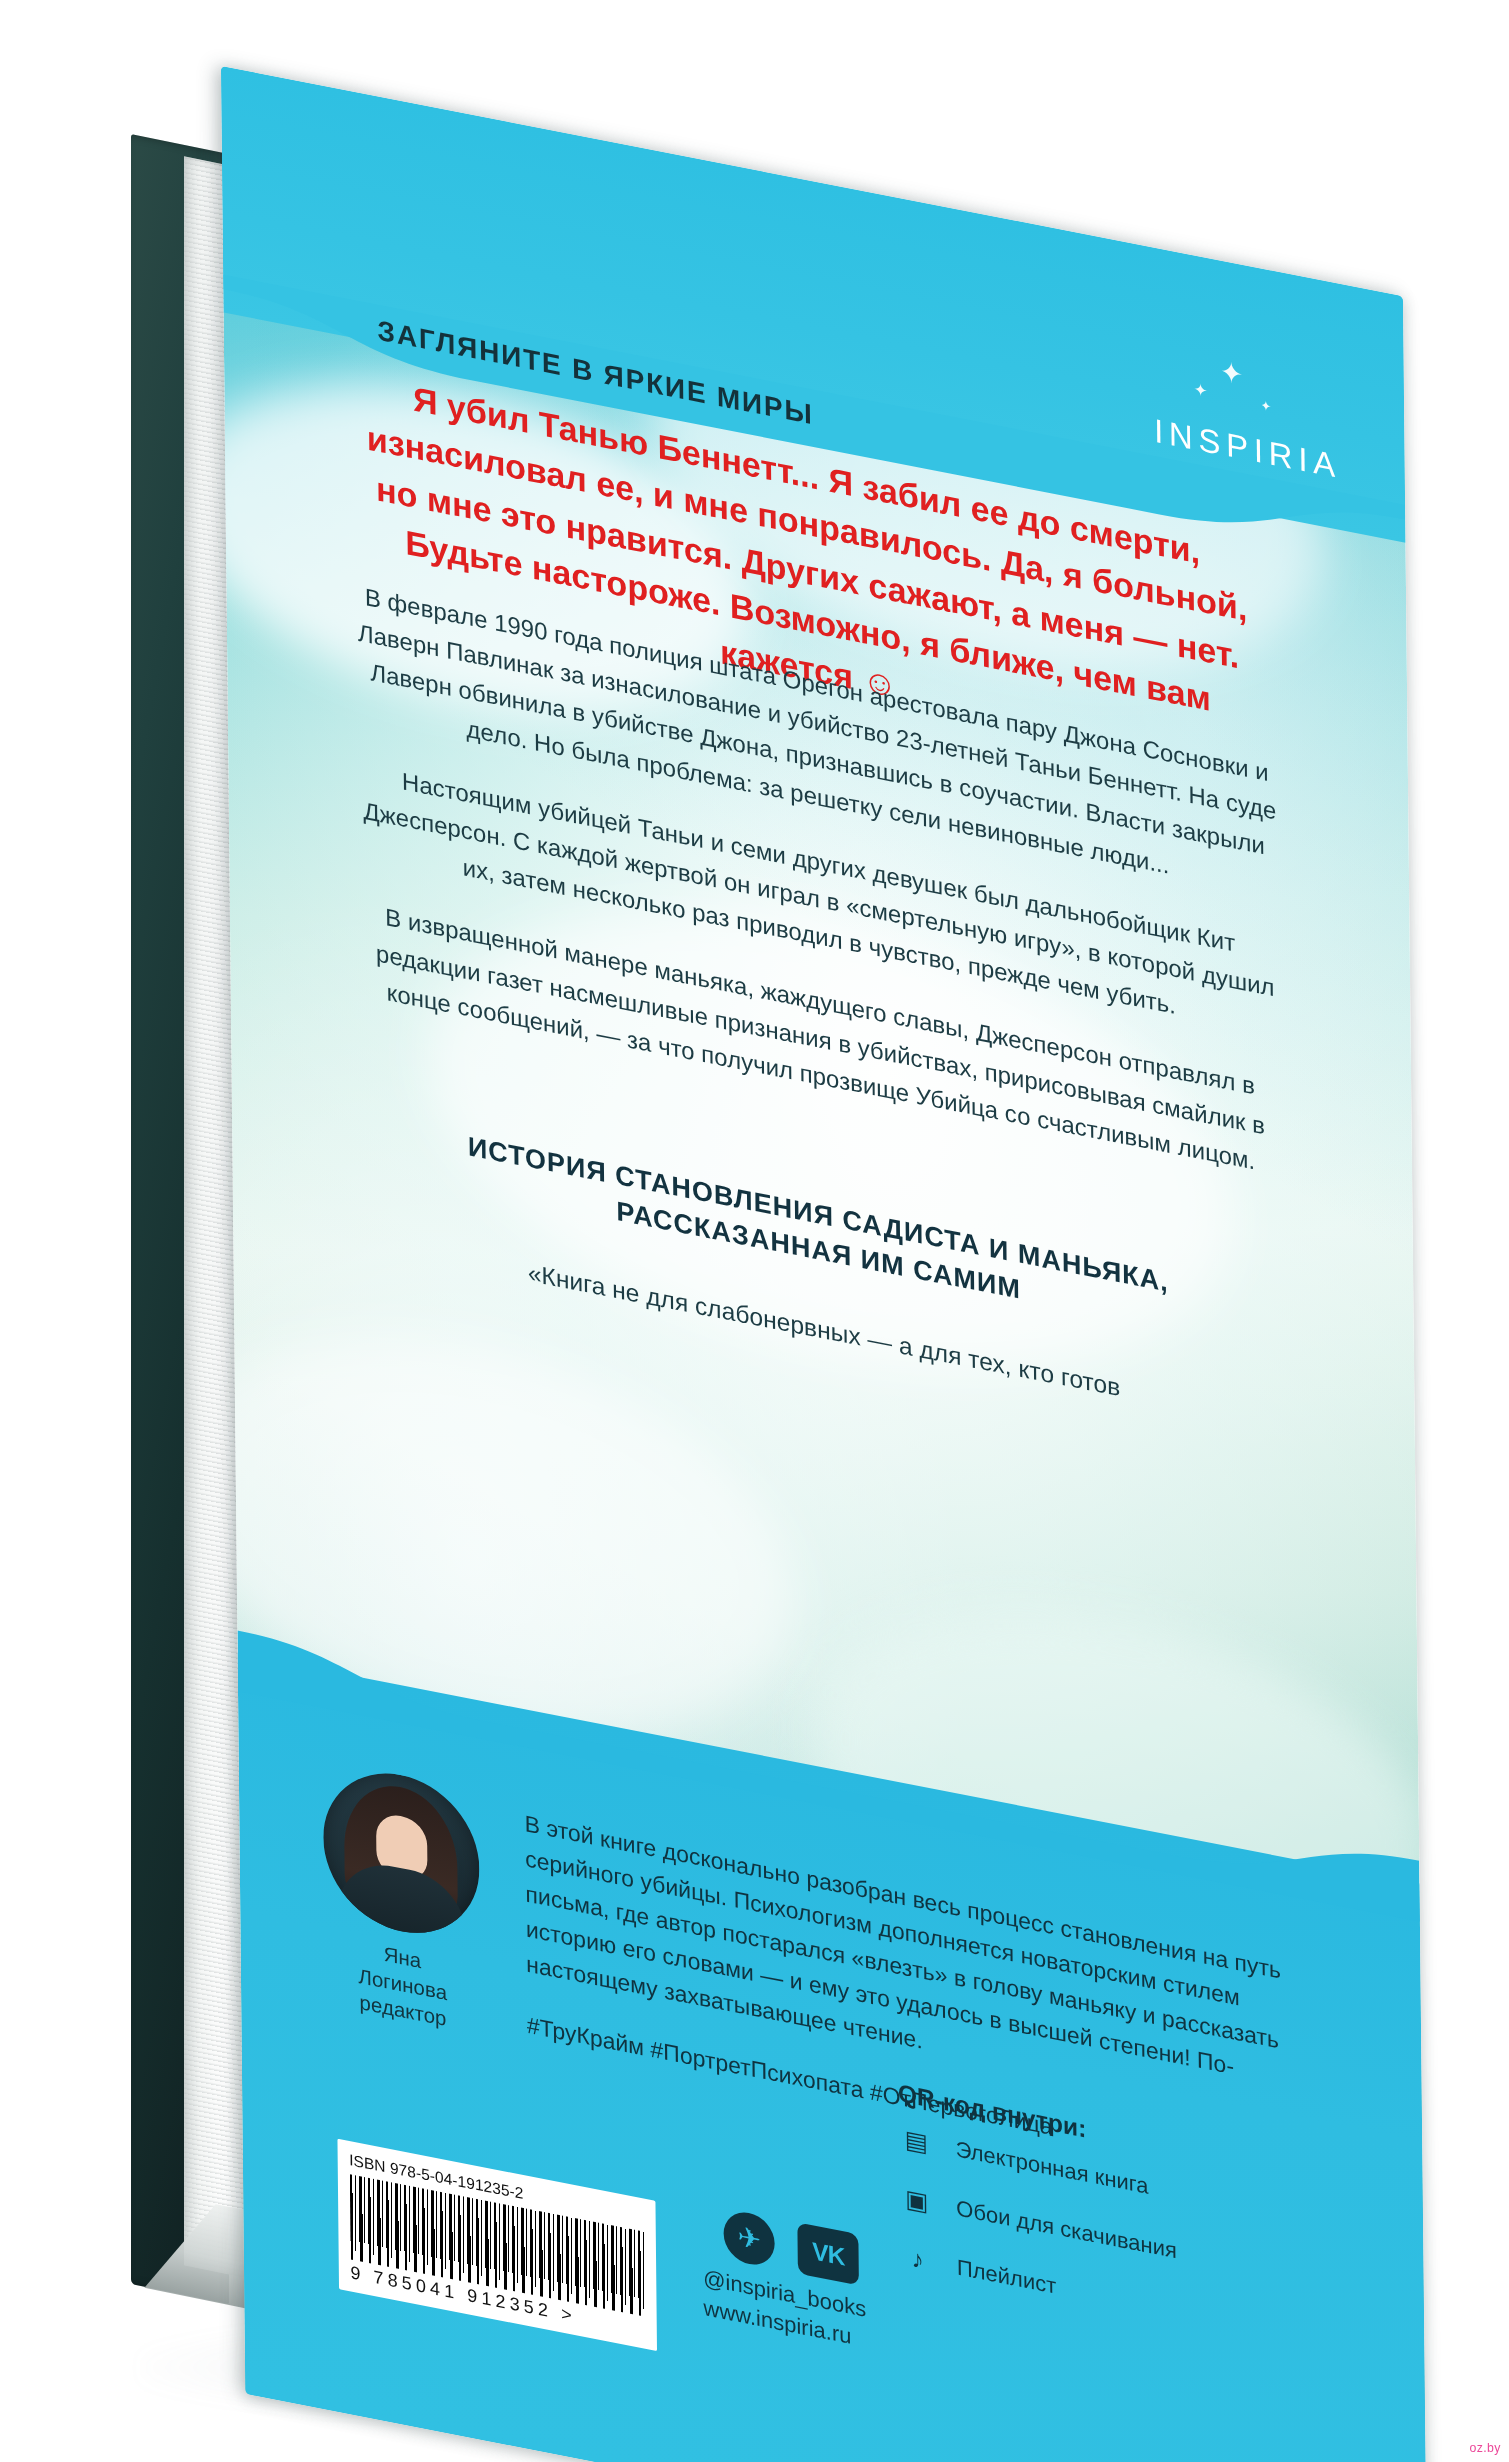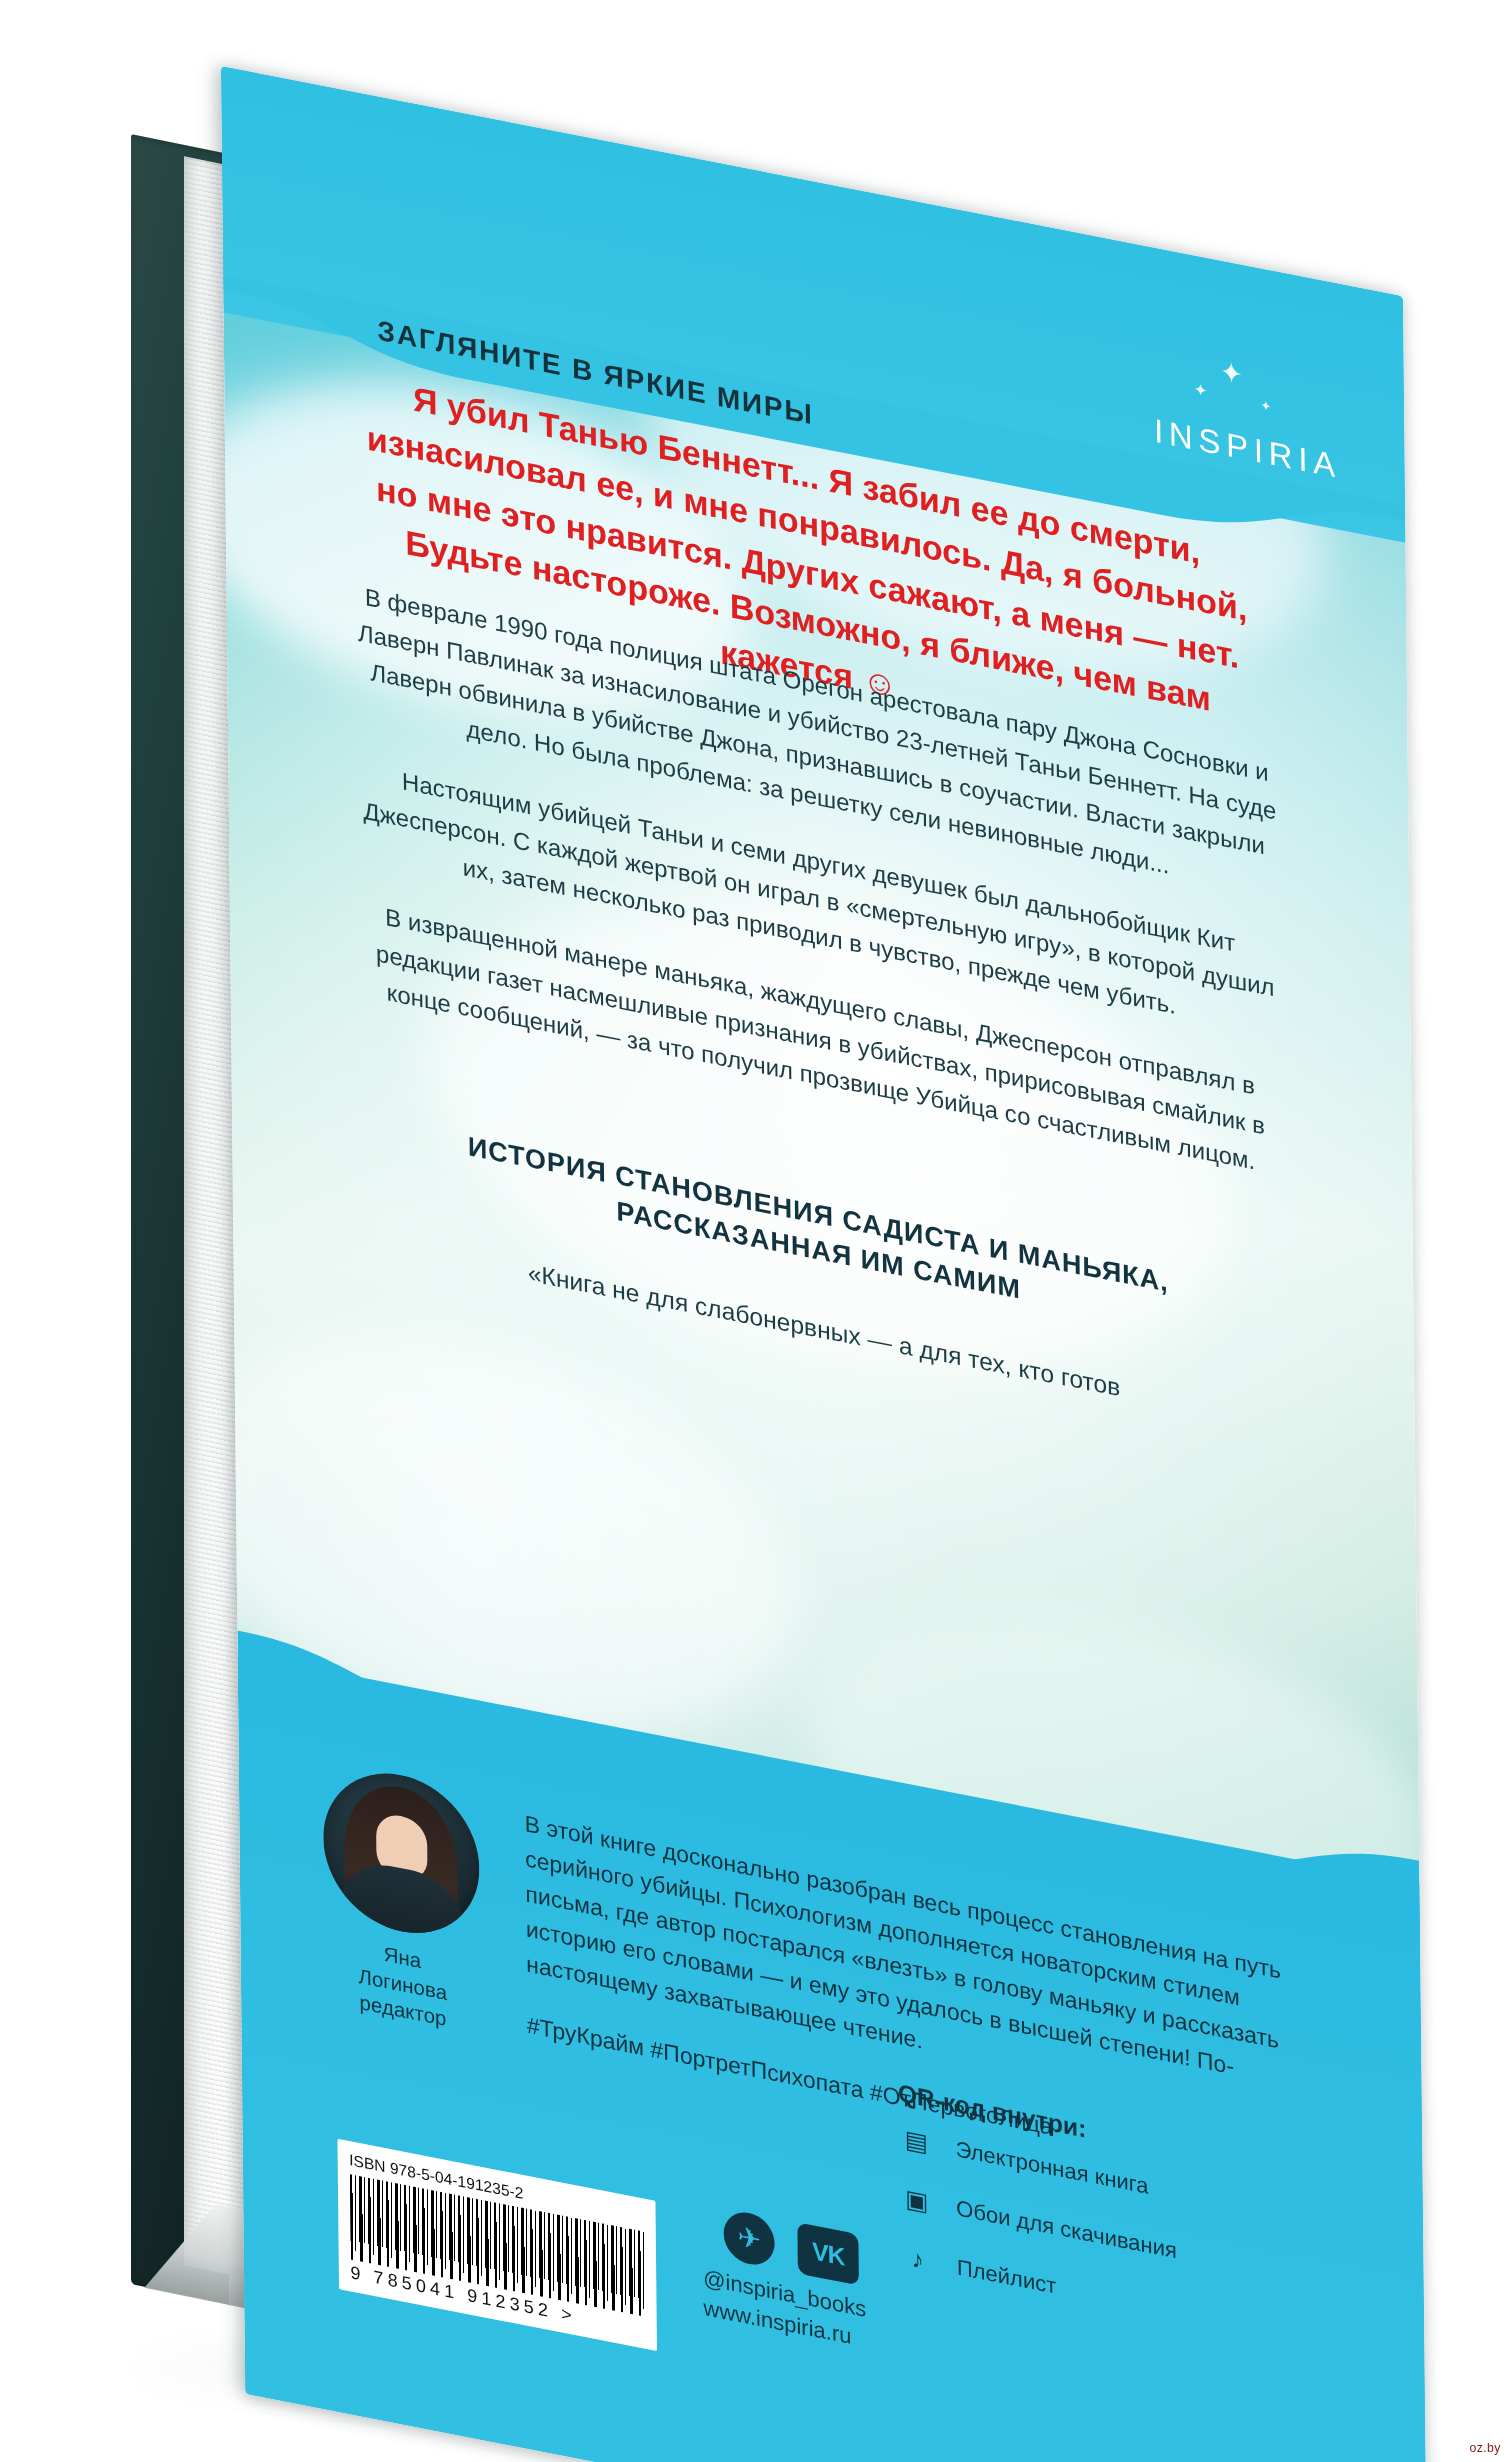--- a/index.html
+++ b/index.html
@@ -376,21 +376,21 @@
     margin-top: 3.3px;
     font-family: "Liberation Sans", sans-serif;
   }
 
   
   .watermark {
     position: absolute;
     right: 8.2px;
     bottom: 6.6px;
     font-size: 12.3px;
-    color: #7f1d1d;
+    color: #ec4899;
     letter-spacing: 0.4px;
   }
 </style>
 </head>
 <body>
 
 <div id="stage">
 
   <div class="book-shadow"></div>
 

